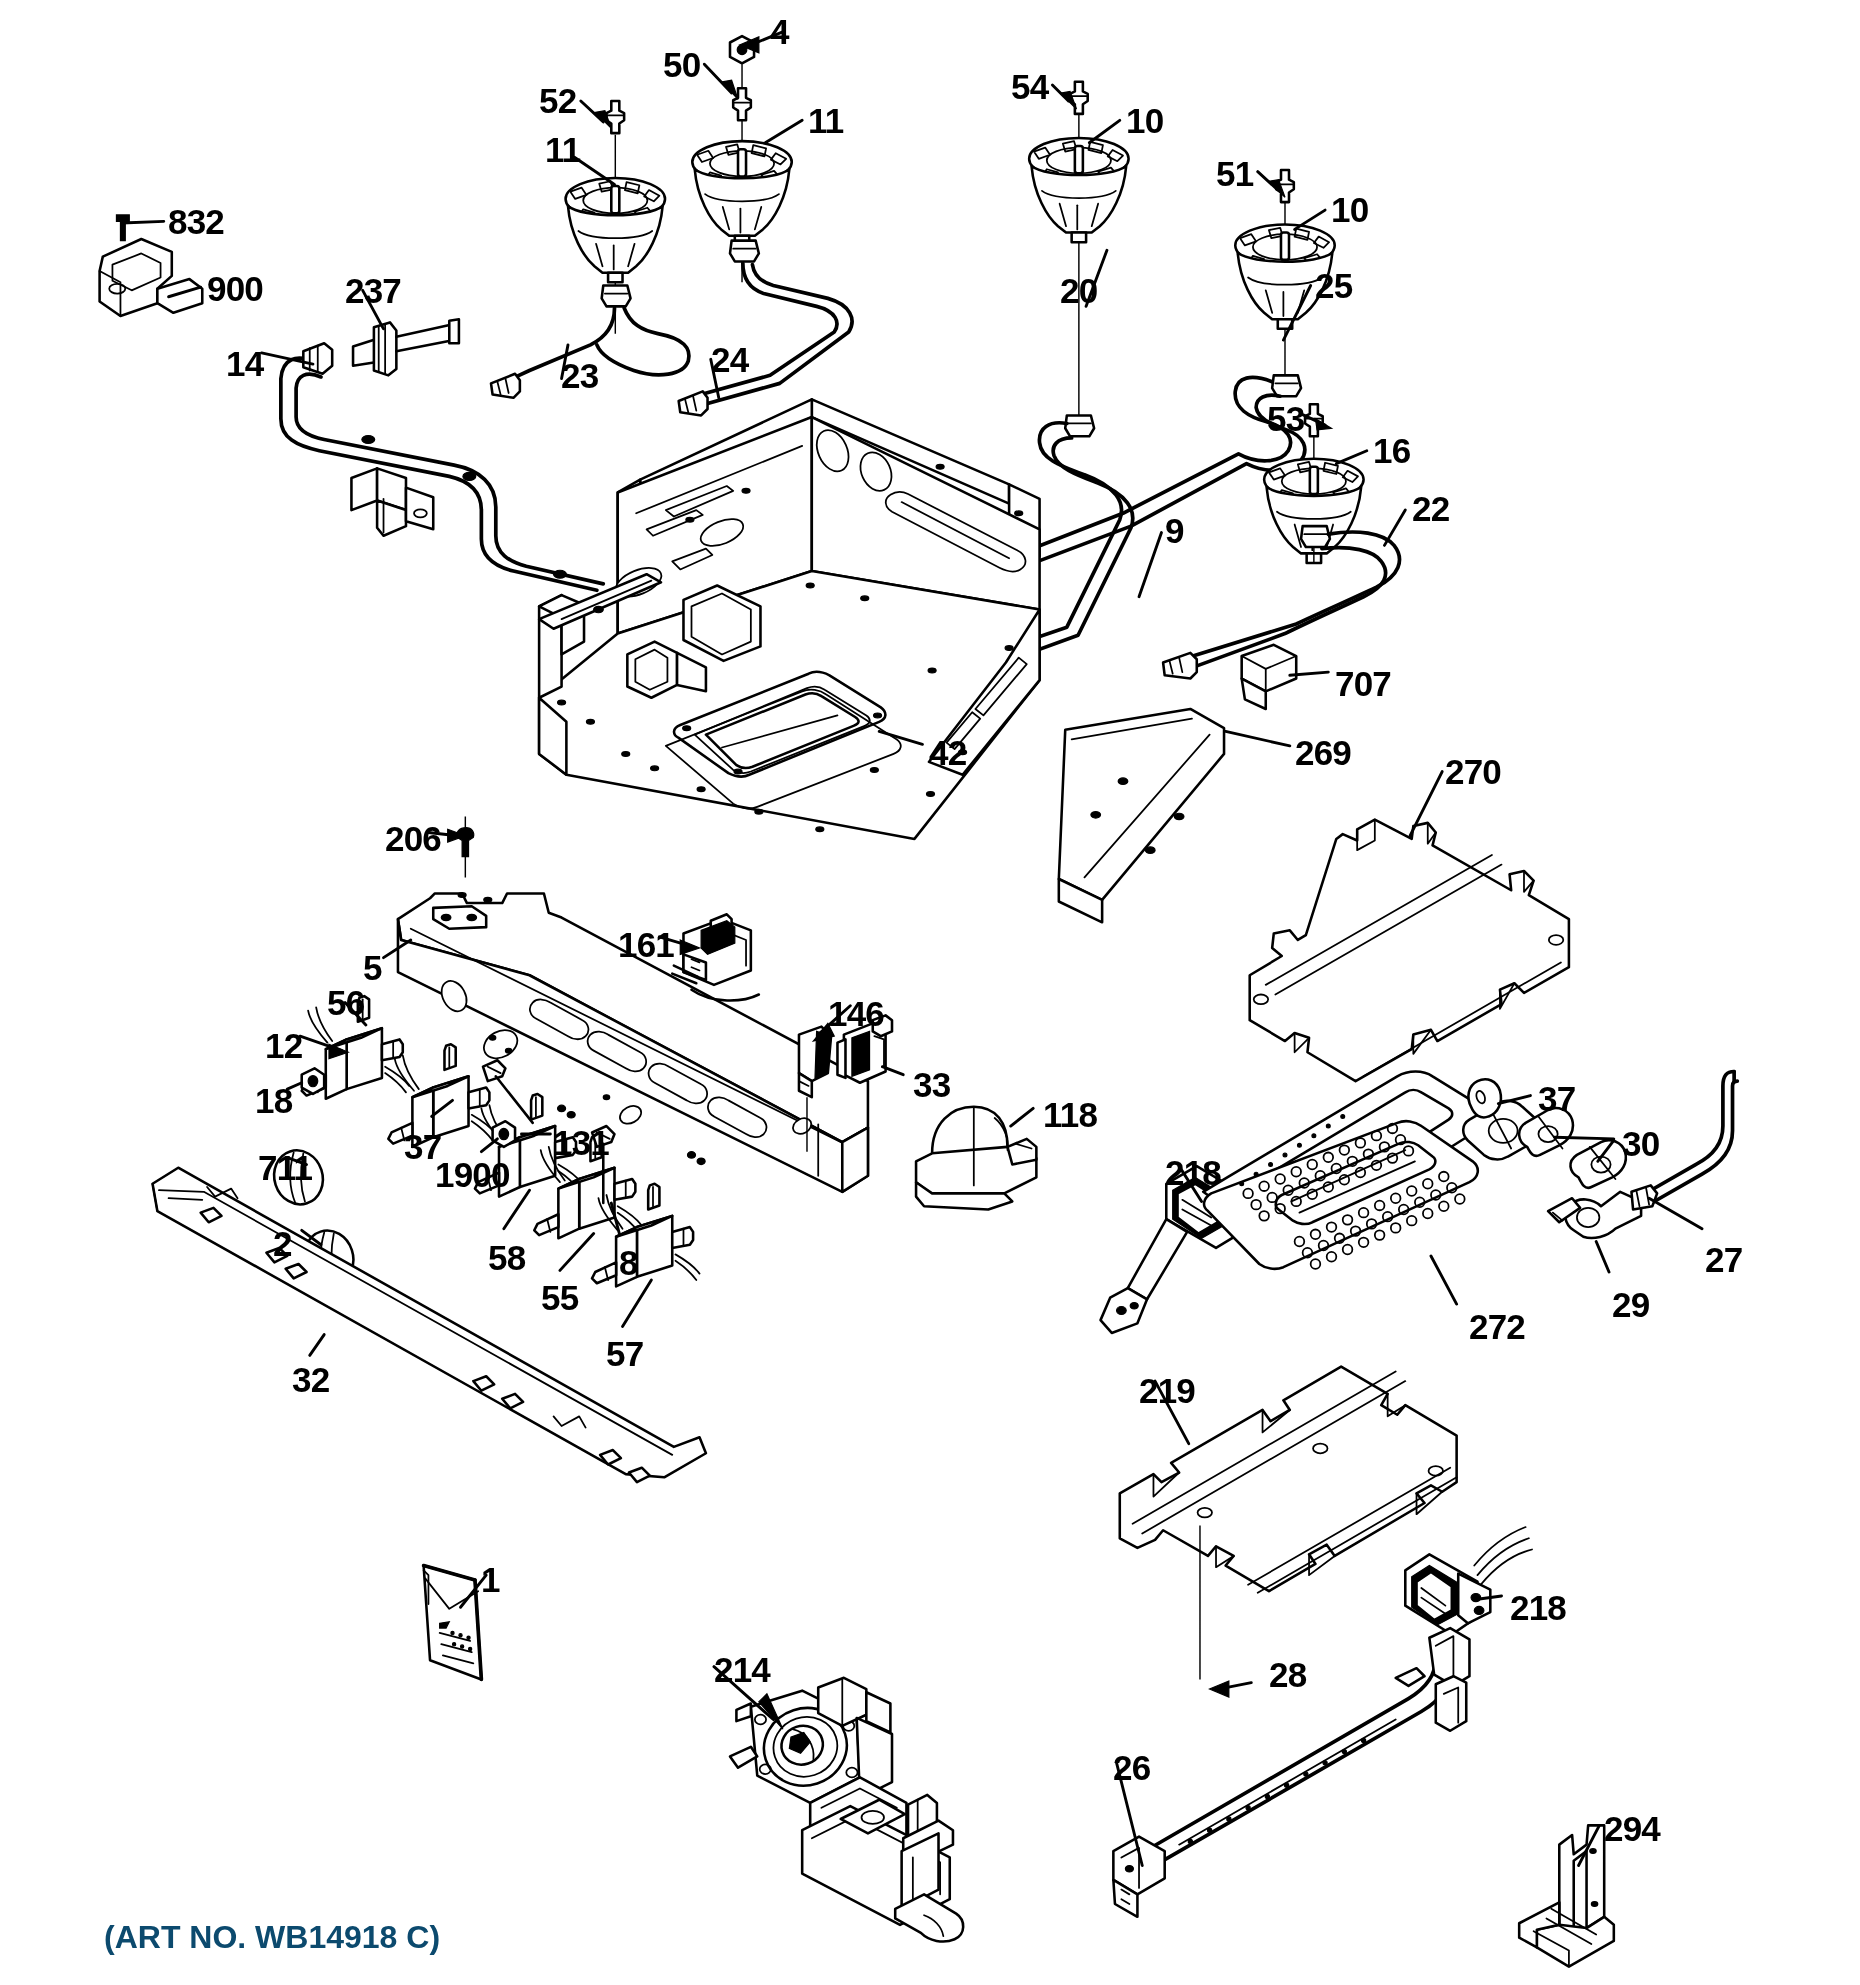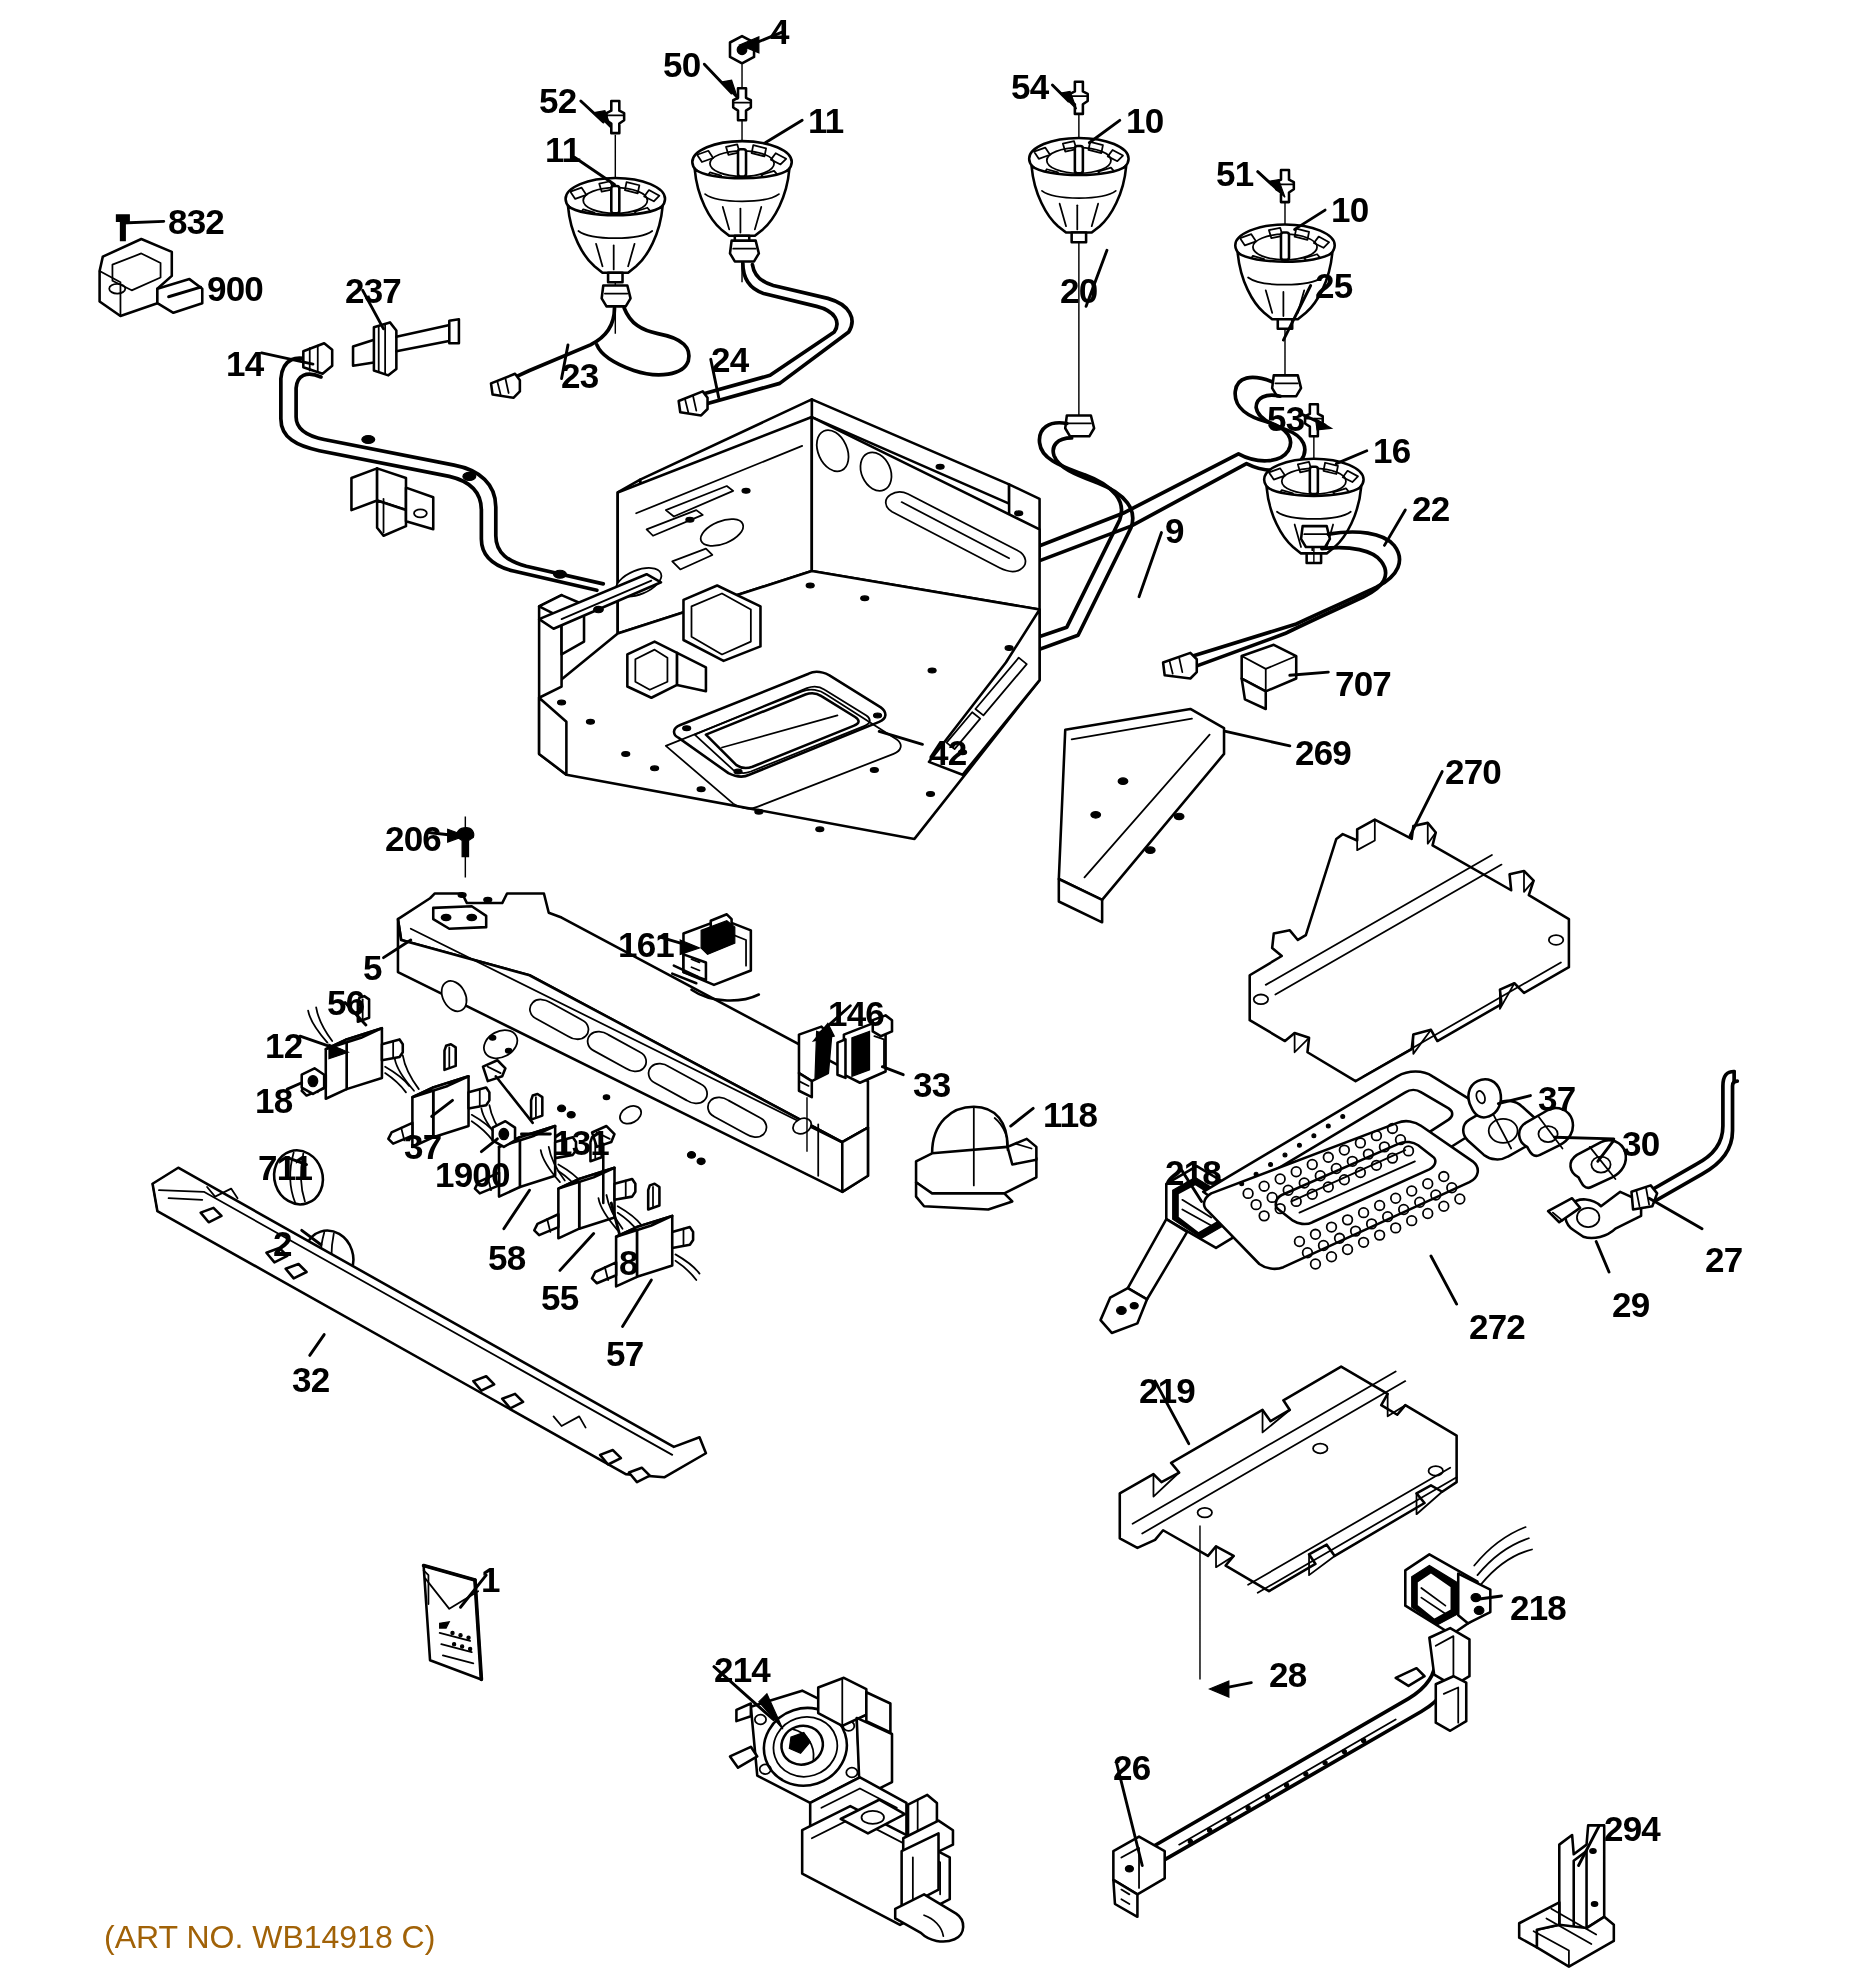--- a/index.html
+++ b/index.html
@@ -3,21 +3,21 @@
 <meta charset="utf-8">
 <title>Parts Diagram</title>
 <style>
   html,body{margin:0;padding:0;background:#ffffff;}
   body{font-family:"Liberation Sans",sans-serif;}
   #stage{position:relative;width:1861px;height:1985px;background:#fff;overflow:hidden;}
   #art{position:absolute;left:0;top:0;width:1861px;height:1985px;}
   .lbl{position:absolute;font-family:"Liberation Sans",sans-serif;font-weight:bold;
        font-size:35px;color:#000;letter-spacing:-0.8px;white-space:nowrap;line-height:1;}
   .artno{position:absolute;left:104px;top:1919px;font-family:"Liberation Sans",sans-serif;
-         font-weight:normal;font-size:32px;color:#a16207;letter-spacing:0px;white-space:nowrap;}
+         font-weight:bold;font-size:32px;color:#0c4a6e;letter-spacing:0px;white-space:nowrap;}
   svg{display:block;}
   .ln{fill:none;stroke:#000;stroke-width:3.2;stroke-linecap:round;stroke-linejoin:round;}
   .ln2{fill:none;stroke:#000;stroke-width:4.6;stroke-linecap:round;stroke-linejoin:round;}
   .lnt{fill:none;stroke:#000;stroke-width:2.2;stroke-linecap:round;stroke-linejoin:round;}
   .lead{fill:none;stroke:#000;stroke-width:3.6;stroke-linecap:round;}
   .dash{fill:none;stroke:#000;stroke-width:1.8;stroke-dasharray:1 0;}
   .fillblk{fill:#000;stroke:#000;stroke-width:1.5;}
   .fillw{fill:#fff;stroke:#000;stroke-width:3.2;stroke-linejoin:round;}
   .fillwt{fill:#fff;stroke:#000;stroke-width:2.2;stroke-linejoin:round;}
 </style>

